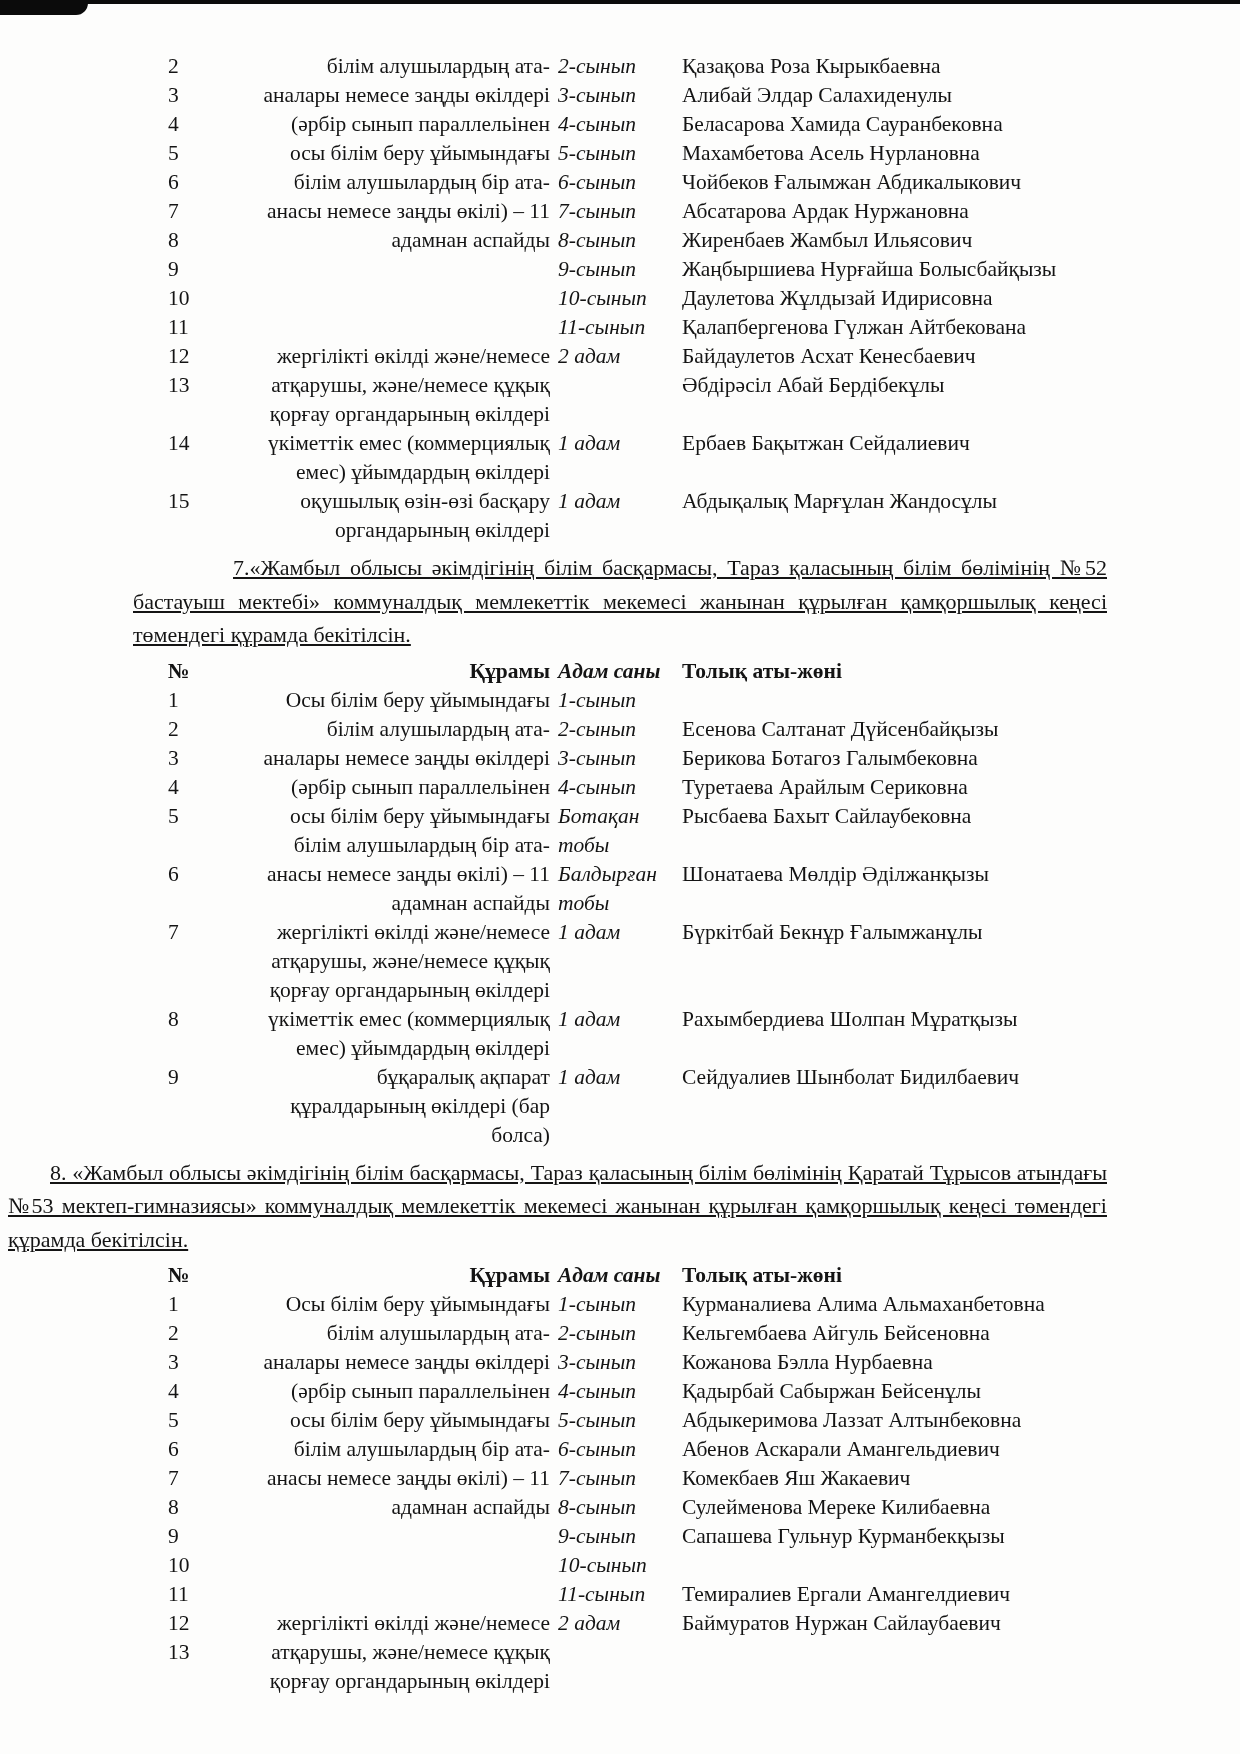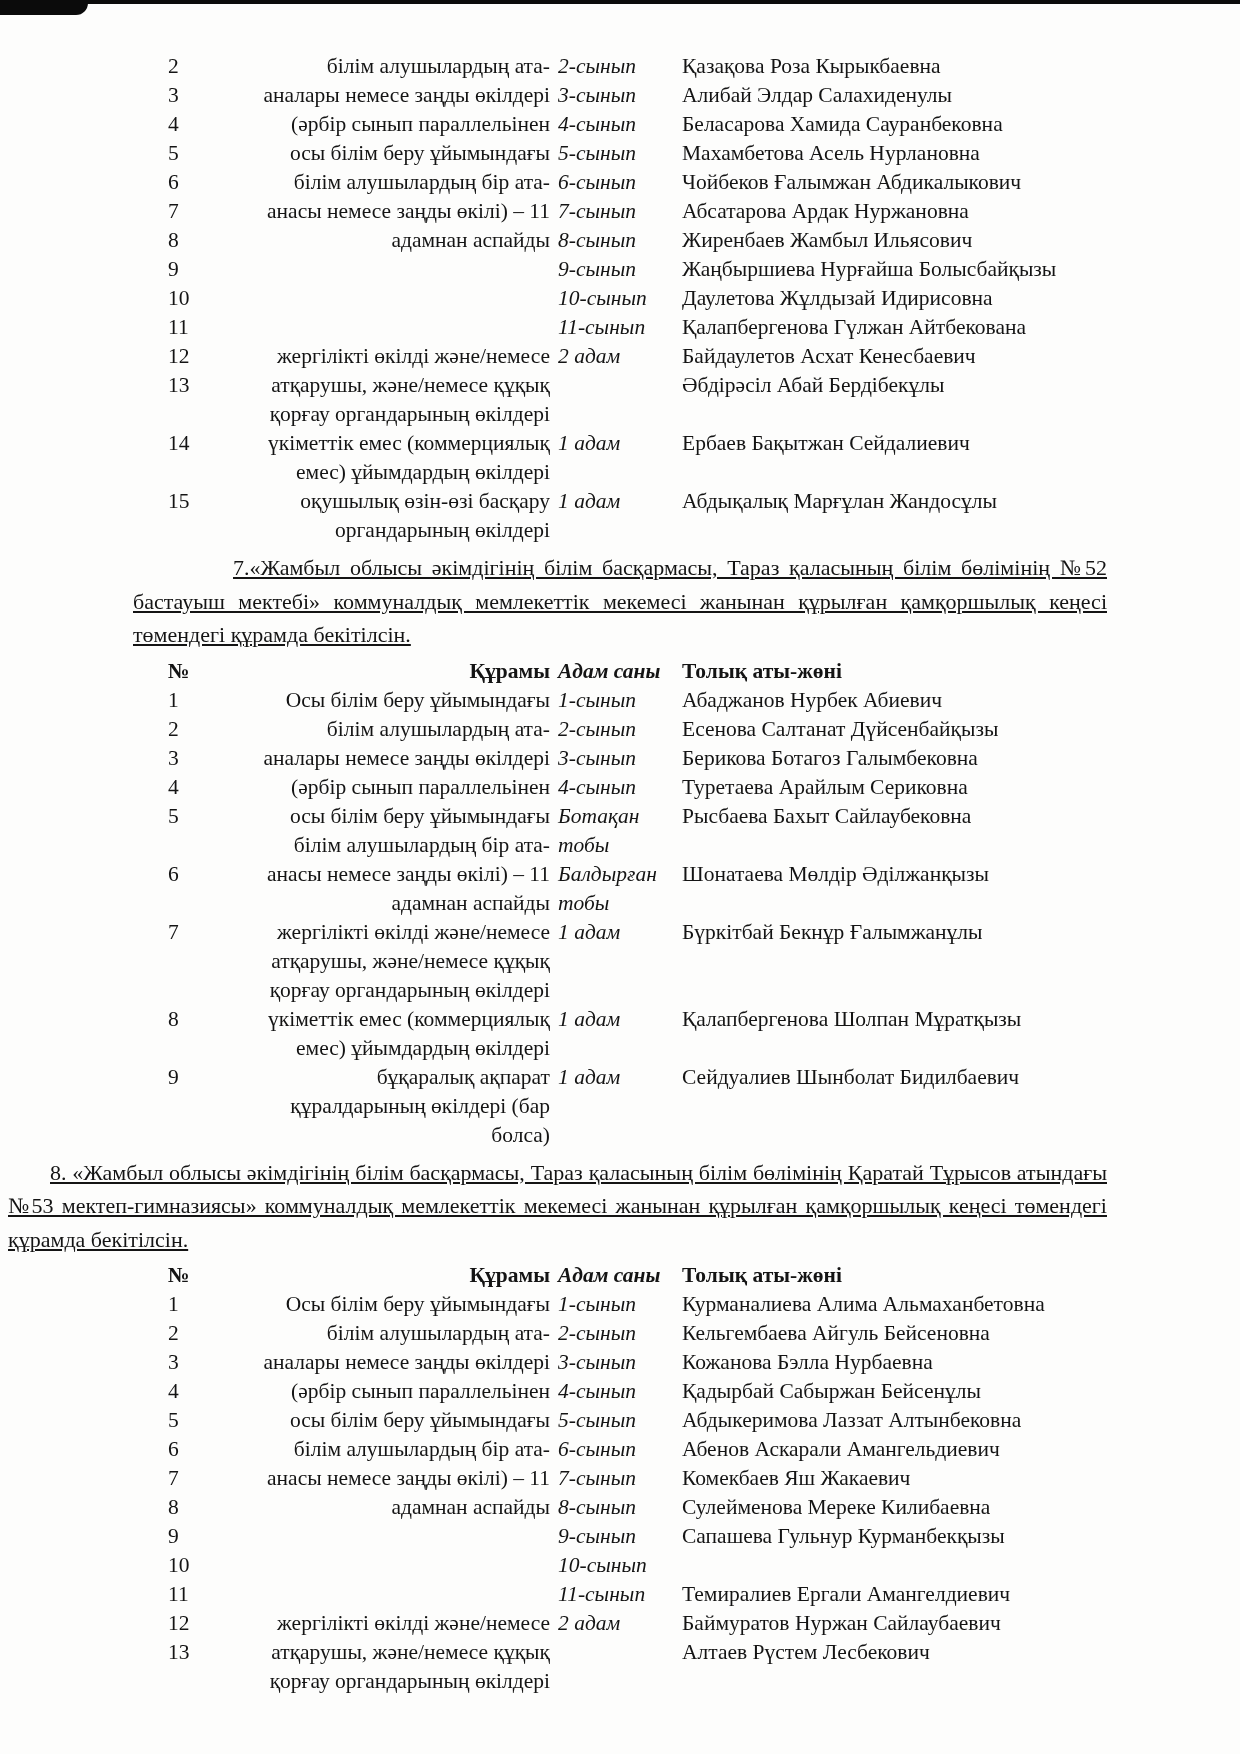--- a/index.html
+++ b/index.html
@@ -161,21 +161,20 @@
         <div class="td c-comp">Құрамы</div>
         <div class="td c-count">Адам саны</div>
         <div class="td c-name">Толық аты-жөні</div>
       </div>
       <div>
 
           <div class="tr">
             <div class="td c-num">1</div>
             <div class="td c-comp">Осы білім беру ұйымындағы</div>
             <div class="td c-count">1-сынып</div>
-            <div class="td c-name">Абаджанов Нурбек Абиевич</div>
           </div>
 
           <div class="tr">
             <div class="td c-num">2</div>
             <div class="td c-comp">білім алушылардың ата-</div>
             <div class="td c-count">2-сынып</div>
             <div class="td c-name">Есенова Салтанат Дүйсенбайқызы</div>
           </div>
 
           <div class="tr">
@@ -217,21 +216,21 @@
 қорғау органдарының өкілдері</div>
             <div class="td c-count">1 адам</div>
             <div class="td c-name">Бүркітбай Бекнұр Ғалымжанұлы</div>
           </div>
 
           <div class="tr">
             <div class="td c-num">8</div>
             <div class="td c-comp">үкіметтік емес (коммерциялық
 емес) ұйымдардың өкілдері</div>
             <div class="td c-count">1 адам</div>
-            <div class="td c-name">Қалапбергенова Шолпан Мұратқызы</div>
+            <div class="td c-name">Рахымбердиева Шолпан Мұратқызы</div>
           </div>
 
           <div class="tr">
             <div class="td c-num">9</div>
             <div class="td c-comp">бұқаралық ақпарат
 құралдарының өкілдері (бар
 болса)</div>
             <div class="td c-count">1 адам</div>
             <div class="td c-name">Сейдуалиев Шынболат Бидилбаевич</div>
           </div>
@@ -330,19 +329,18 @@
             <div class="td c-comp">жергілікті өкілді және/немесе</div>
             <div class="td c-count">2 адам</div>
             <div class="td c-name">Баймуратов Нуржан Сайлаубаевич</div>
           </div>
 
           <div class="tr">
             <div class="td c-num">13</div>
             <div class="td c-comp">атқарушы, және/немесе құқық
 қорғау органдарының өкілдері</div>
             <div class="td c-count"></div>
-            <div class="td c-name">Алтаев Рүстем Лесбекович</div>
           </div>
         </div>
     </div>
 
   </div>
 </div>
 
 </body></html>

